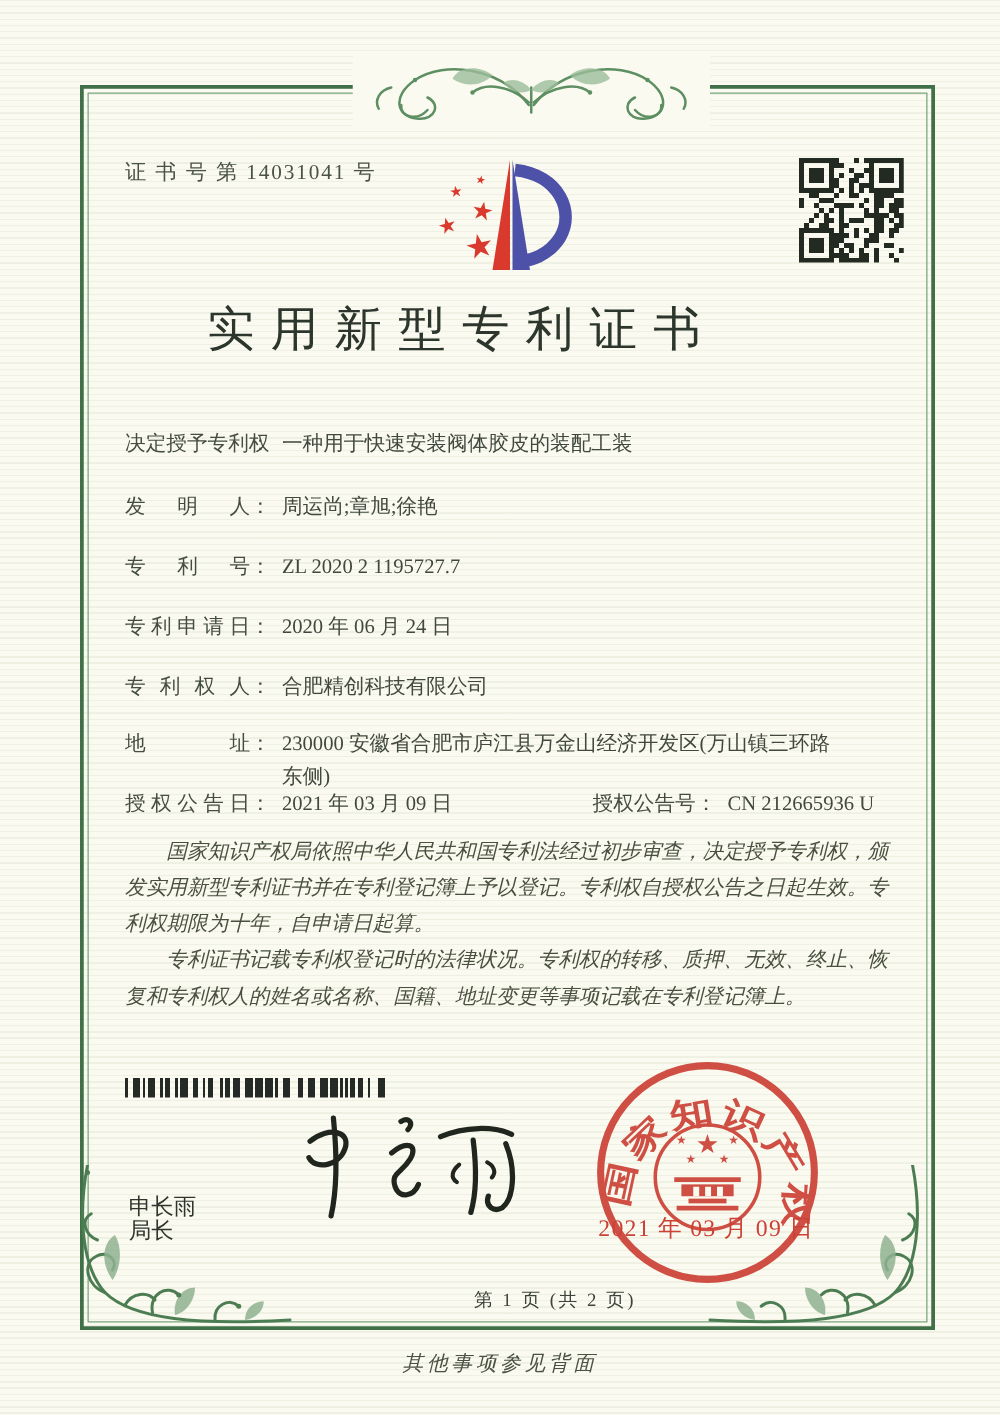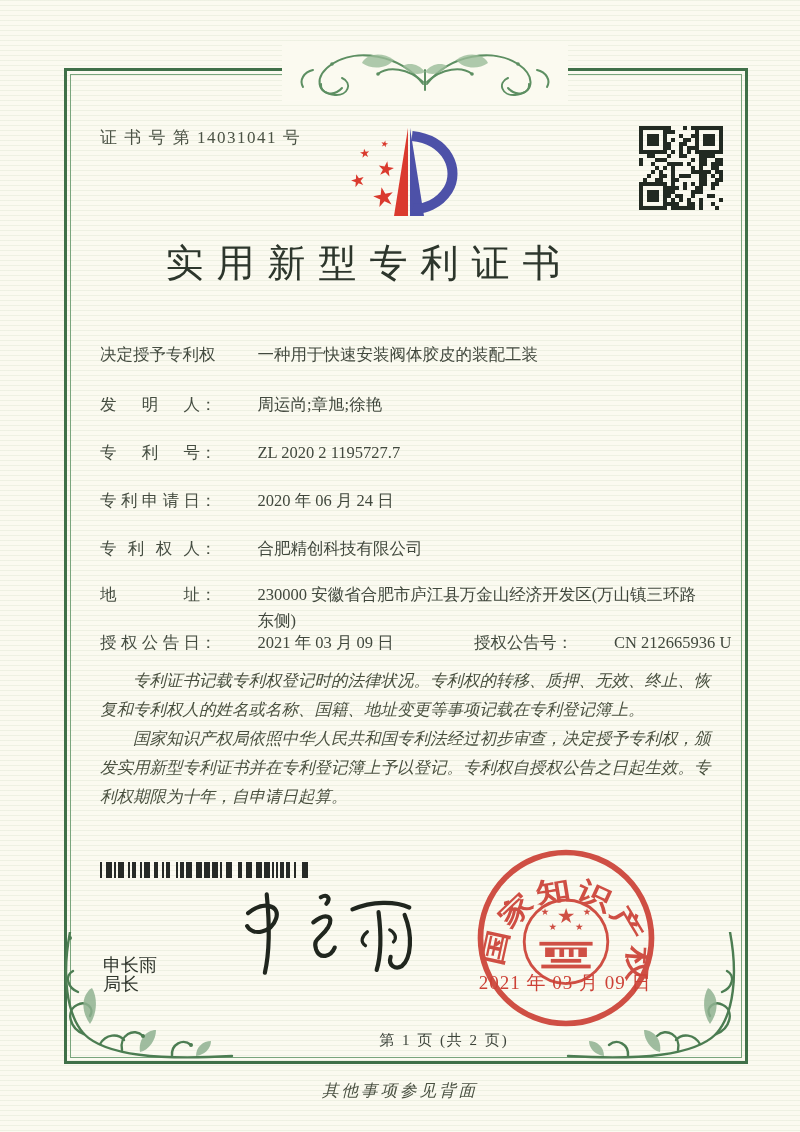--- a/index.html
+++ b/index.html
@@ -44,21 +44,21 @@
     letter-spacing:13px;text-indent:13px;
   }
   
   .fields{position:absolute;left:100px;top:0;width:612px;color:#434b3f;}
   .frow{position:absolute;left:0;font-size:16.5px;line-height:26px;white-space:nowrap;}
   .flabel{
     display:inline-block;width:100px;vertical-align:top;
     text-align:justify;text-align-last:justify;color:#454d41;
   }
   .fcolon{display:inline-block;vertical-align:top;margin-right:9px;}
-  .fvalue{display:inline-block;vertical-align:top;color:#41483d;margin-left:32px;}
+  .fvalue{display:inline-block;vertical-align:top;color:#41483d;}
   .frow.addr .fvalue{white-space:normal;max-width:452px;line-height:26px;}
   .grant2{position:absolute;left:374px;top:0;white-space:nowrap;}
   
   .legal{
     position:absolute;left:100px;top:666px;width:614px;
     font-style:italic;font-size:16.5px;line-height:29px;color:#49503f;
   }
   .legal p{margin:0;text-indent:2em;}
   
   .barcode{position:absolute;left:100px;top:862px;width:212px;height:16px;}
@@ -434,22 +434,22 @@
     </div>
     <div class="frow" style="top:630px">
       <span class="flabel">授权公告日</span><span class="fcolon">：</span><span class="fvalue">2021 年 03 月 09 日</span>
       <span class="grant2">
         <span>授权公告号</span><span class="fcolon">：</span><span class="fvalue">CN 212665936 U</span>
       </span>
     </div>
   </div>
 
   <div class="legal">
+    <p>国家知识产权局依照中华人民共和国专利法经过初步审查，决定授予专利权，颁发实用新型专利证书并在专利登记簿上予以登记。专利权自授权公告之日起生效。专利权期限为十年，自申请日起算。</p>
     <p>专利证书记载专利权登记时的法律状况。专利权的转移、质押、无效、终止、恢复和专利权人的姓名或名称、国籍、地址变更等事项记载在专利登记簿上。</p>
-    <p>国家知识产权局依照中华人民共和国专利法经过初步审查，决定授予专利权，颁发实用新型专利证书并在专利登记簿上予以登记。专利权自授权公告之日起生效。专利权期限为十年，自申请日起算。</p>
   </div>
 
   <div class="barcode">
     <svg viewBox="0 0 106 16" preserveAspectRatio="none">
         <g class="bars">
           <rect x="0" y="0" width="1" height="16"></rect>
           <rect x="3" y="0" width="3" height="16"></rect>
           <rect x="7" y="0" width="1" height="16"></rect>
           <rect x="9" y="0" width="3" height="16"></rect>
           <rect x="14" y="0" width="1" height="16"></rect>

